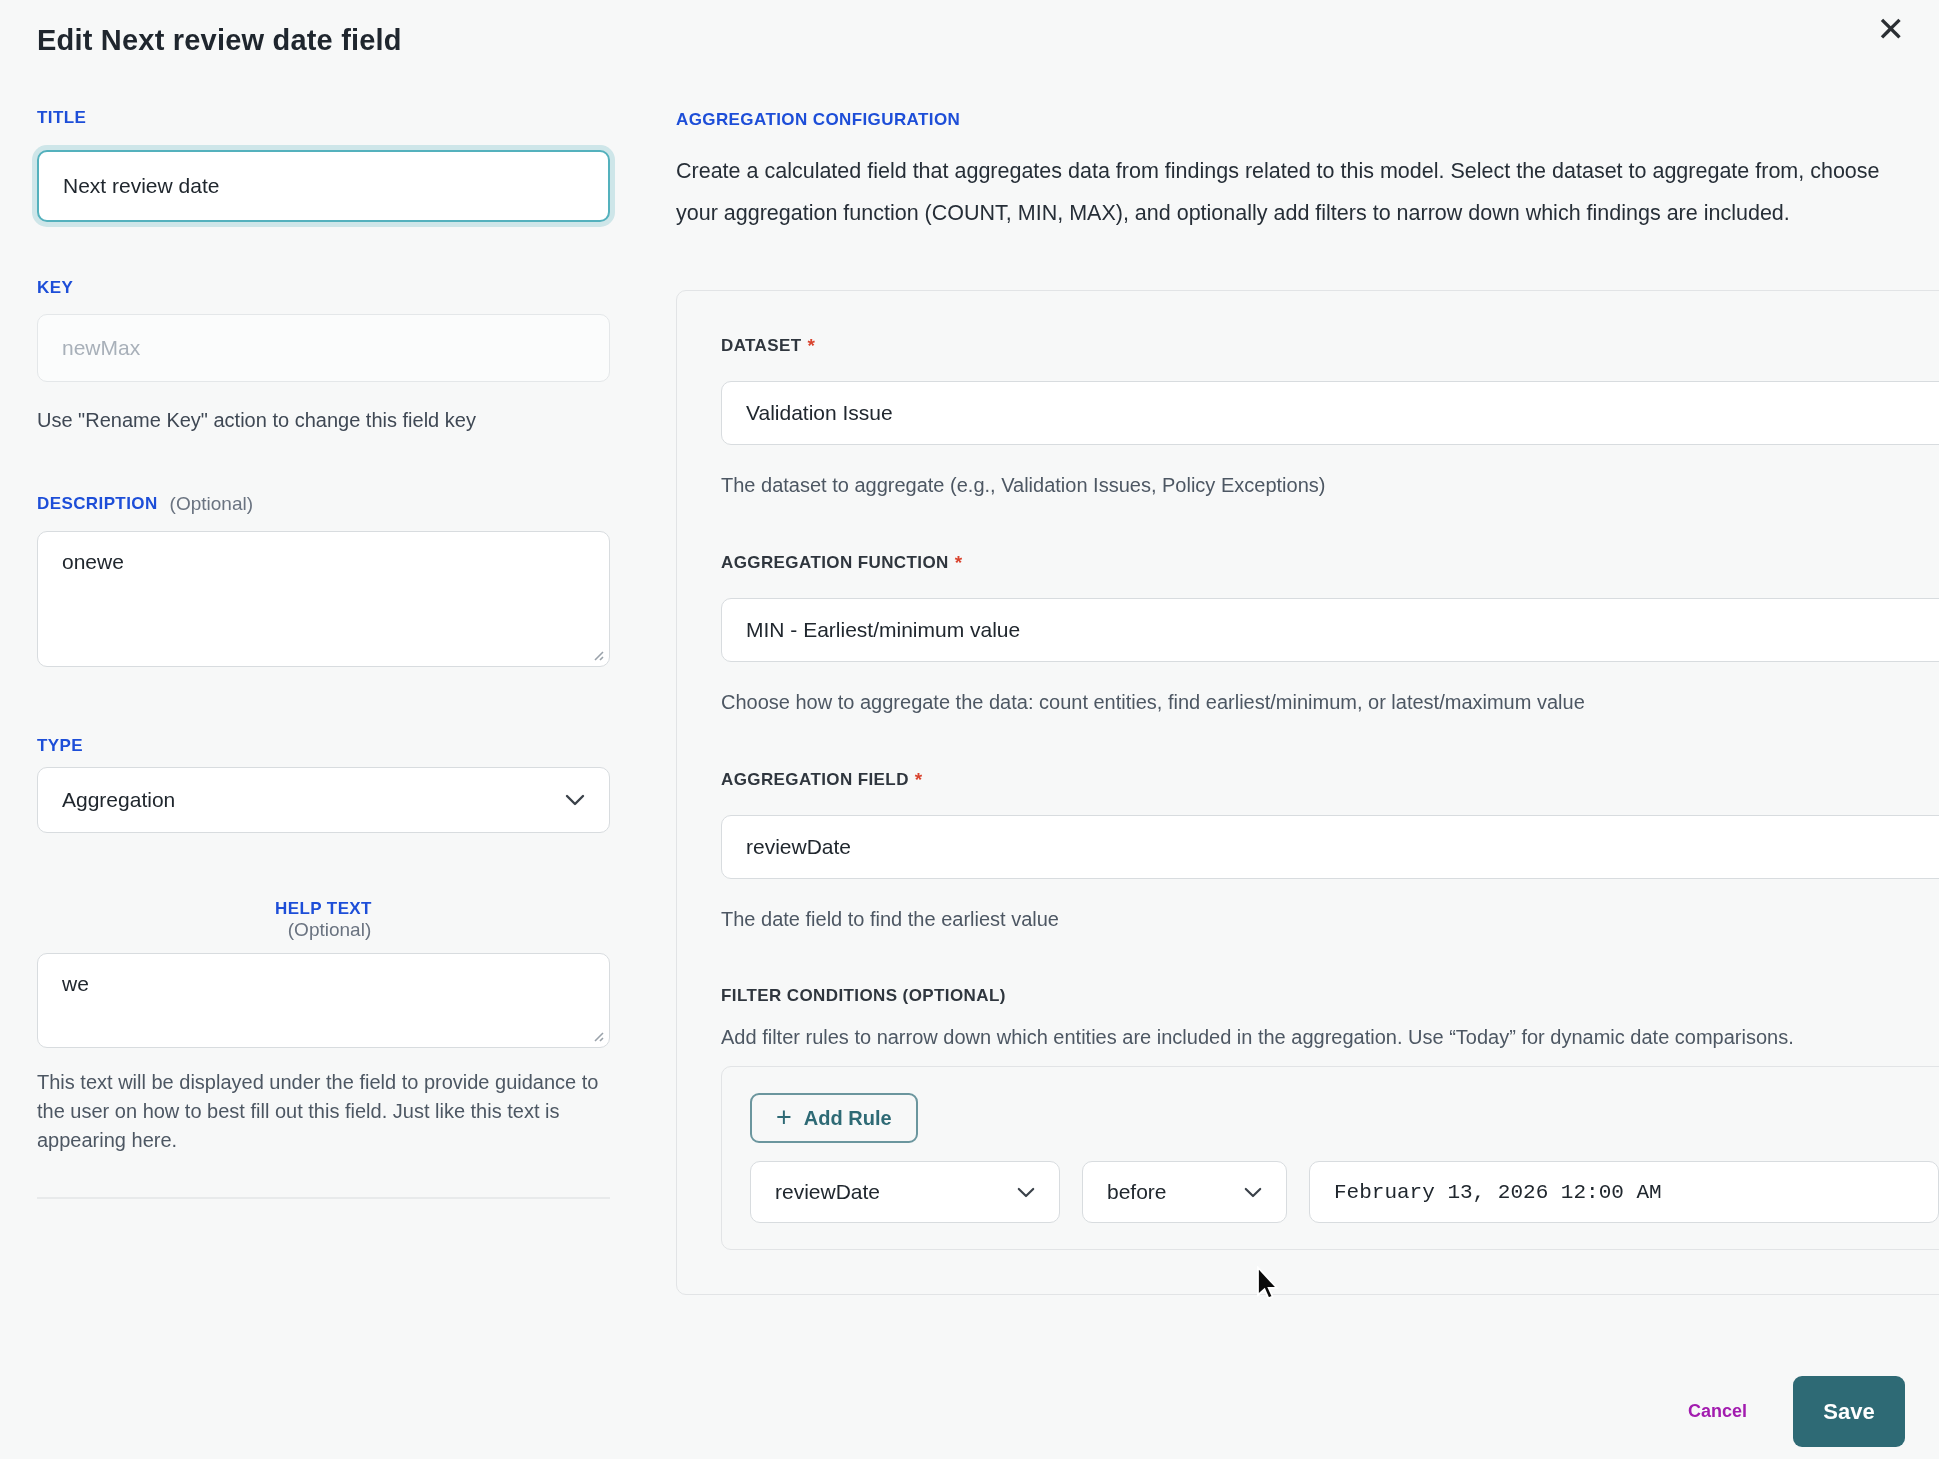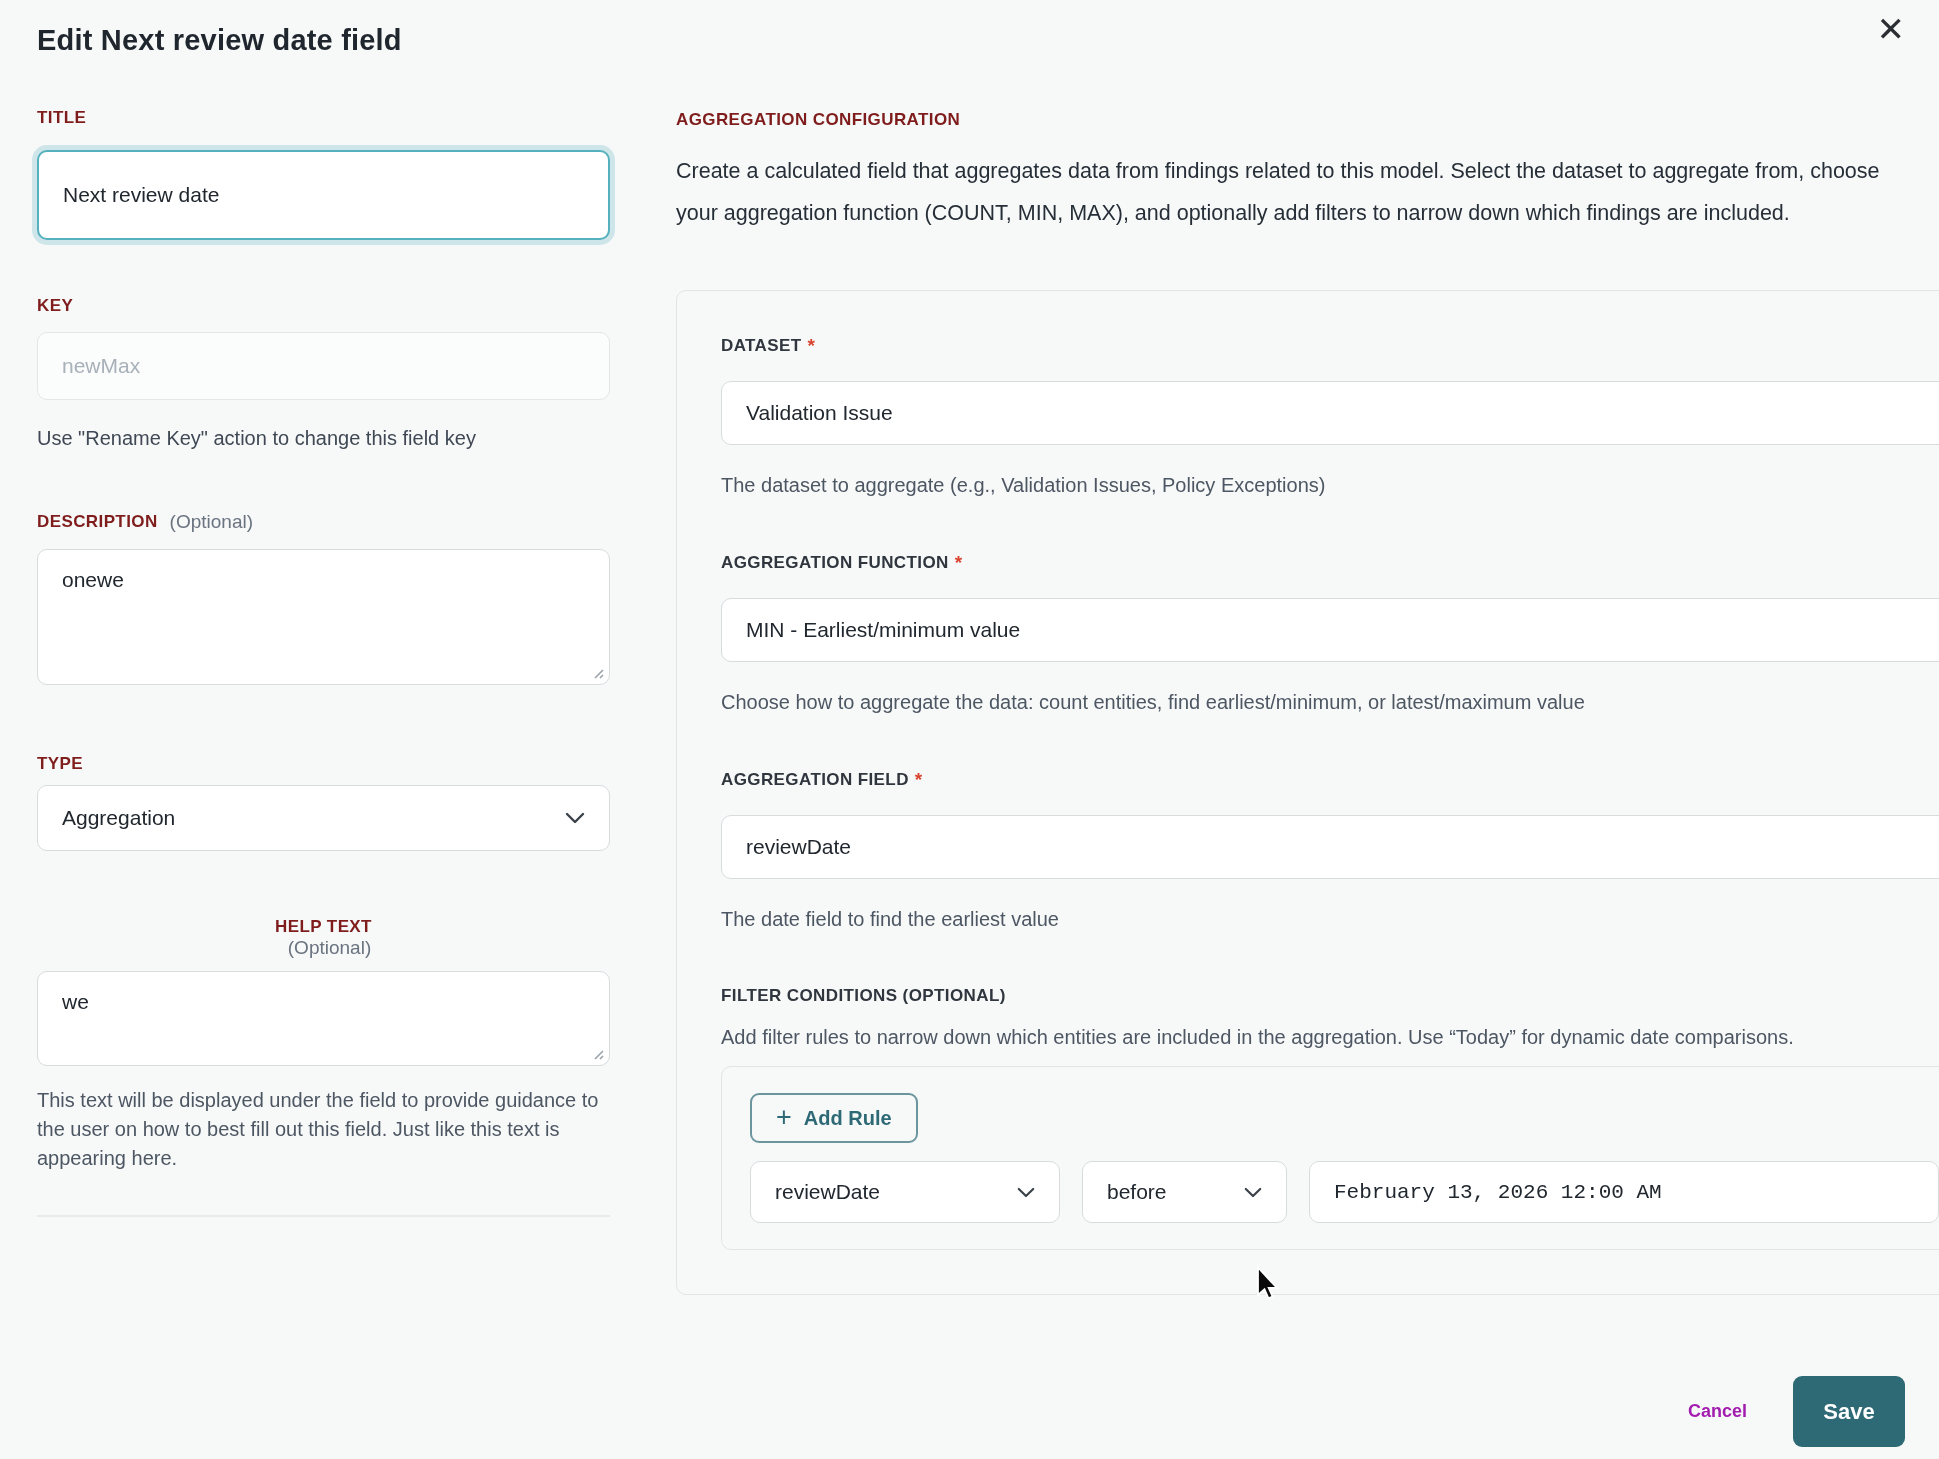--- a/index.html
+++ b/index.html
@@ -21,38 +21,38 @@
   .close-btn {
     position:absolute; right:34px; top:12px;
     background:none; border:none; cursor:pointer;
     font-size:34px; font-weight:300; color:#2b2f33; line-height:1;
     font-family:"Liberation Sans","DejaVu Sans",sans-serif;
   }
 
   
   .field-label {
     font-size:17px; font-weight:700; letter-spacing:.4px;
-    color:#7f1d1d; text-transform:uppercase;
+    color:#1d4ed8; text-transform:uppercase;
   }
   .field-label.dark { color:#2f363e; }
   .optional { font-size:19px; font-weight:400; color:#6a7380; letter-spacing:0; text-transform:none; }
   .req { color:#d9442f; font-size:19px; font-weight:700; margin-left:6px; }
   .helper { font-size:20px; color:#4d5763; line-height:1.45; }
 
   .text-input, .fake-select, .textarea-box {
     width:100%; background:#fff;
     border:1px solid #d8dcdf; border-radius:10px;
     font-size:21px; color:#20272e;
     font-family:"Liberation Sans","DejaVu Sans",sans-serif;
   }
   .text-input { height:68px; padding:0 24px; outline:none; }
   .text-input.focused {
     border:2px solid #54b1bd;
     box-shadow:0 0 0 5px rgba(84,177,189,.25);
-    height:90px;
+    height:72px;
   }
   .text-input:disabled, .text-input.disabled {
     background:#fbfcfc; border-color:#e4e7e9; color:#a8b0b9;
   }
   .textarea-box { position:relative; }
   .textarea-box textarea {
     width:100%; height:100%; resize:none; border:none; outline:none; background:transparent;
     font-family:"Liberation Sans","DejaVu Sans",sans-serif;
     font-size:21px; color:#20272e; padding:18px 24px; border-radius:10px;
   }

